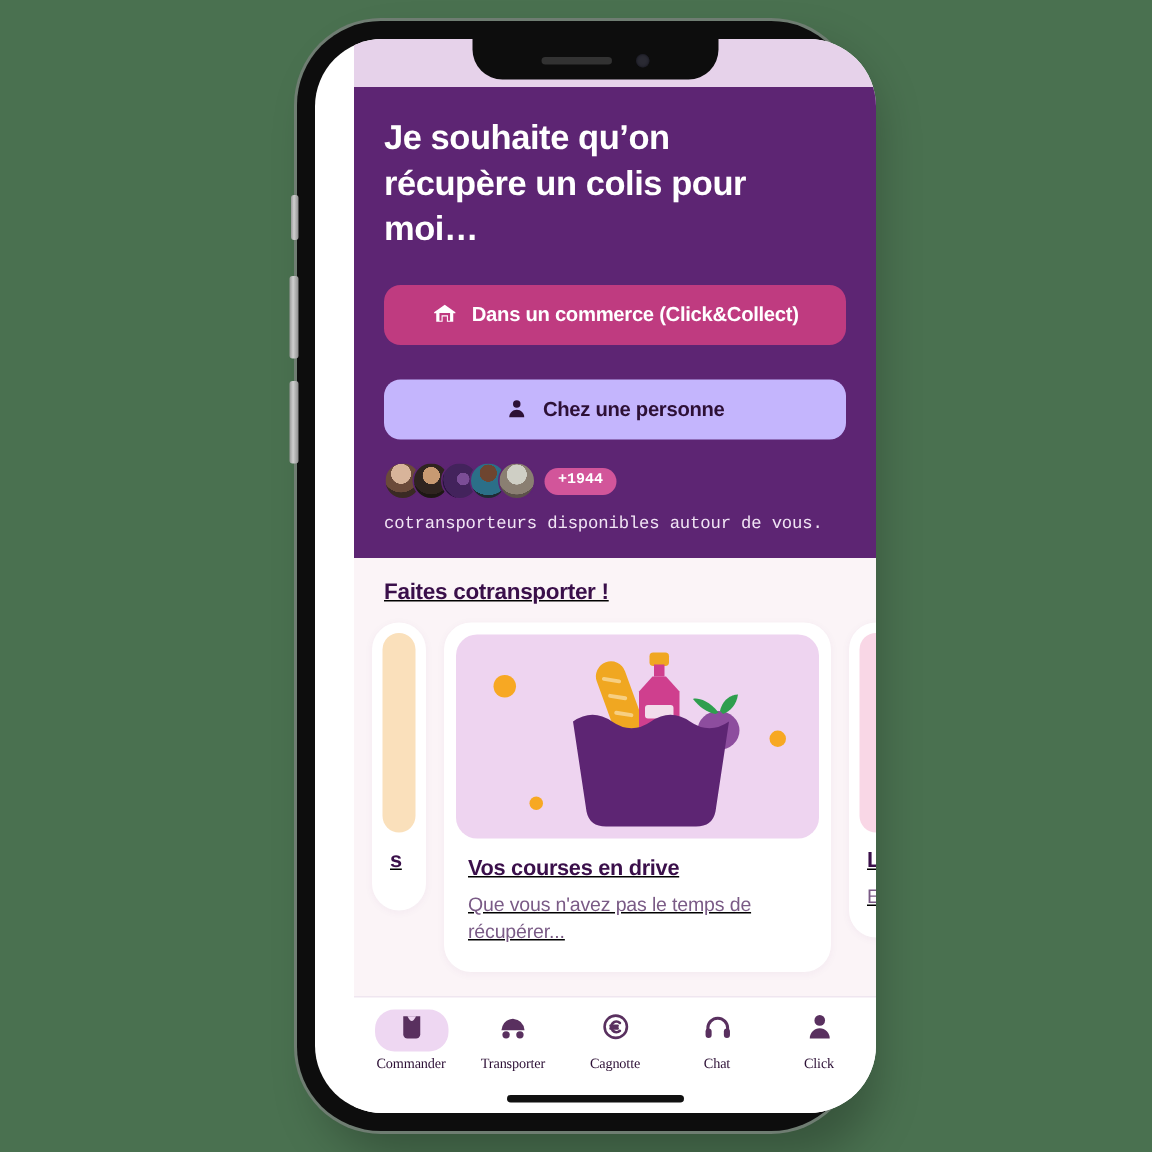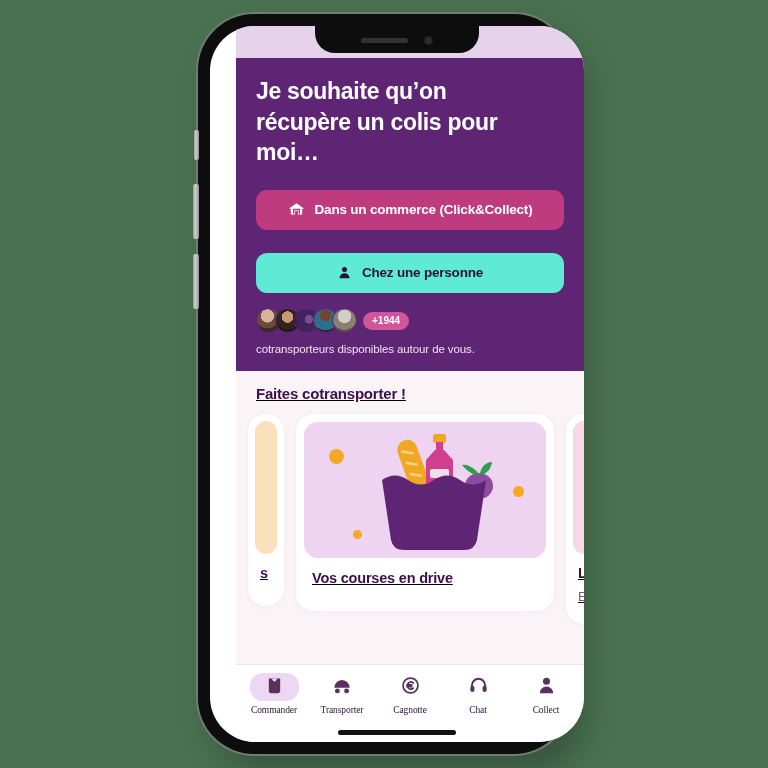--- a/index.html
+++ b/index.html
@@ -113,27 +113,27 @@
     width: 100%;
     box-sizing: border-box;
     font-family: "Liberation Sans", sans-serif;
   }
   #cta-commerce {
     background: #bf3b80;
     color: #ffffff;
     margin-bottom: 23px;
   }
   #cta-personne {
-    background: #5eead4;
+    background: #c4b5fd;
     color: #2d1036;
   }
   .cta-icon { display: inline-flex; align-items: center; }
 
   
-  #social-proof { margin-top: 16px; }
+  #social-proof { margin-top: 16px; font-family: Liberation Mono, monospace; }
   #avatar-row { display: flex; align-items: center; height: 24px; }
   .avatar {
     width: 23px; height: 23px; border-radius: 50%;
     border: 1.5px solid #5d2573;
     margin-right: -6px;
     background-size: cover;
     position: relative;
     overflow: hidden;
     flex: 0 0 auto;
   }
@@ -357,20 +357,21 @@
                 <ellipse cx="17" cy="22" rx="14" ry="13" fill="#8d4d9e"></ellipse>
                 <path d="M17 10 c-7 -9 -15 -10 -17 -9 c4 5 9 9 15 10z" fill="#2e9e4e"></path>
                 <path d="M18 9 c2 -9 9 -11 12 -11 c-1 7 -5 11 -10 13z" fill="#2e9e4e"></path>
               </g>
 
               <path d="M78 58 q13 -9 26 0 q13 9 26 0 q13 -9 26 0 q13 9 26 0 l-9 60 q-2 10 -13 10 h-60 q-11 0 -13 -10 z" fill="#5d2573"></path>
             </svg>
           </div>
           <div class="card-body">
             <p class="card-title">Vos courses en drive</p>
+            <p class="card-desc">Que vous n'avez pas le temps de récupérer...</p>
           </div>
         </div>
 
         <div class="card side">
           <div class="card-illu illu-pink"></div>
           <div class="card-body">
             <p class="card-title">Le</p>
             <p class="card-desc">Et ran</p>
           </div>
         </div>
@@ -433,21 +434,21 @@
 
       <div class="nav-item">
         <div class="nav-icon-wrap">
           <span>
             <svg width="17" height="19" viewBox="0 0 24 26" fill="#59305f">
               <circle cx="12" cy="7" r="5"></circle>
               <path d="M2.6 24 c0 -5.4 4.2 -9.6 9.4 -9.6 s9.4 4.2 9.4 9.6 z"></path>
             </svg>
           </span>
         </div>
-        <span class="nav-label">Collect</span>
+        <span class="nav-label">Click</span>
       </div>
 
     </div>
 
     <div id="nav-spacer"></div>
     <div id="home-indicator"></div>
 
   </div>
 </div>
 

